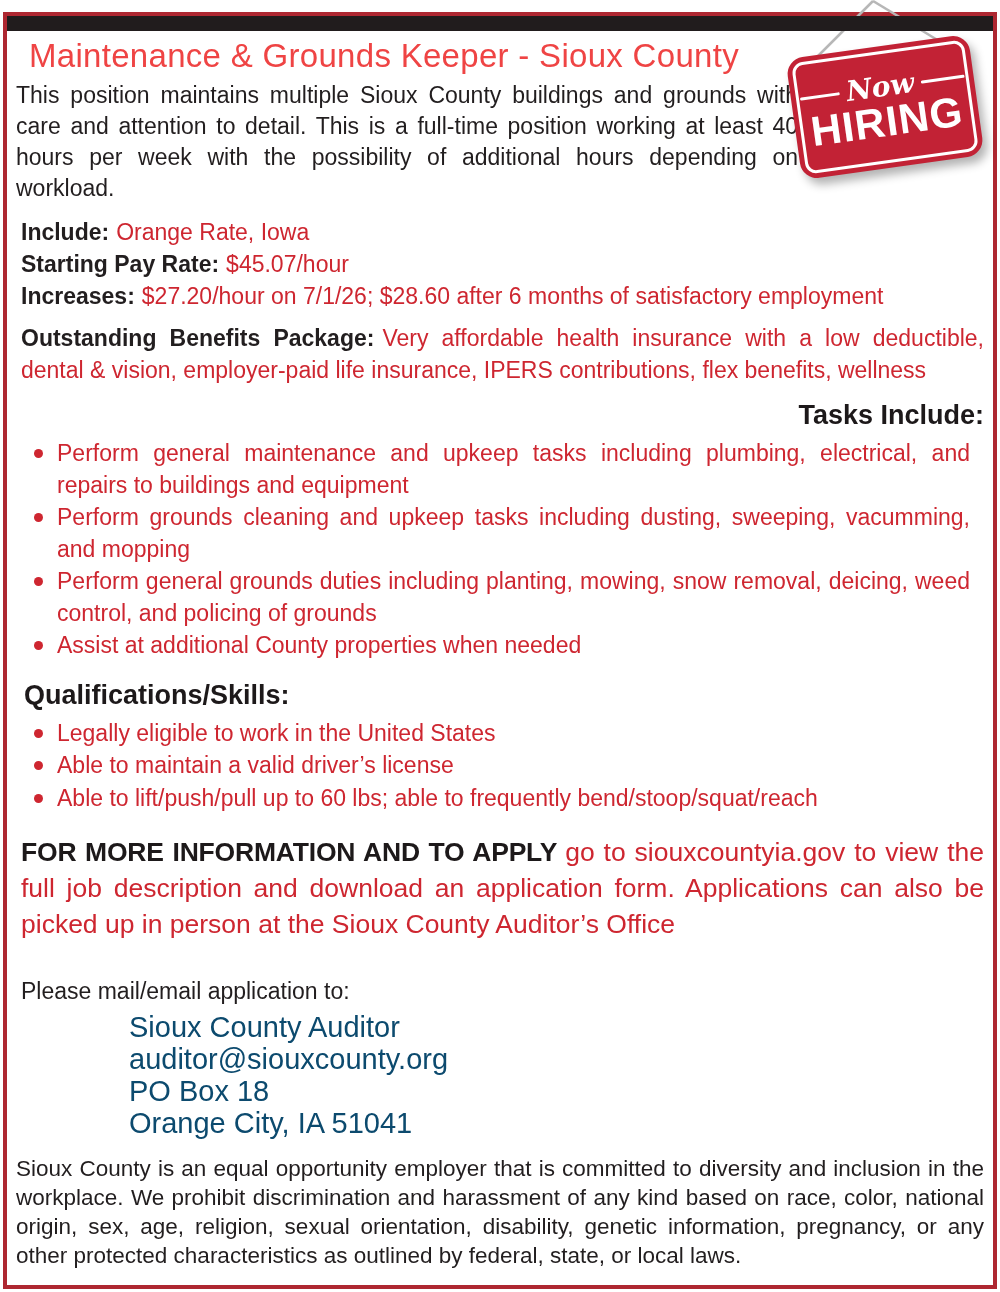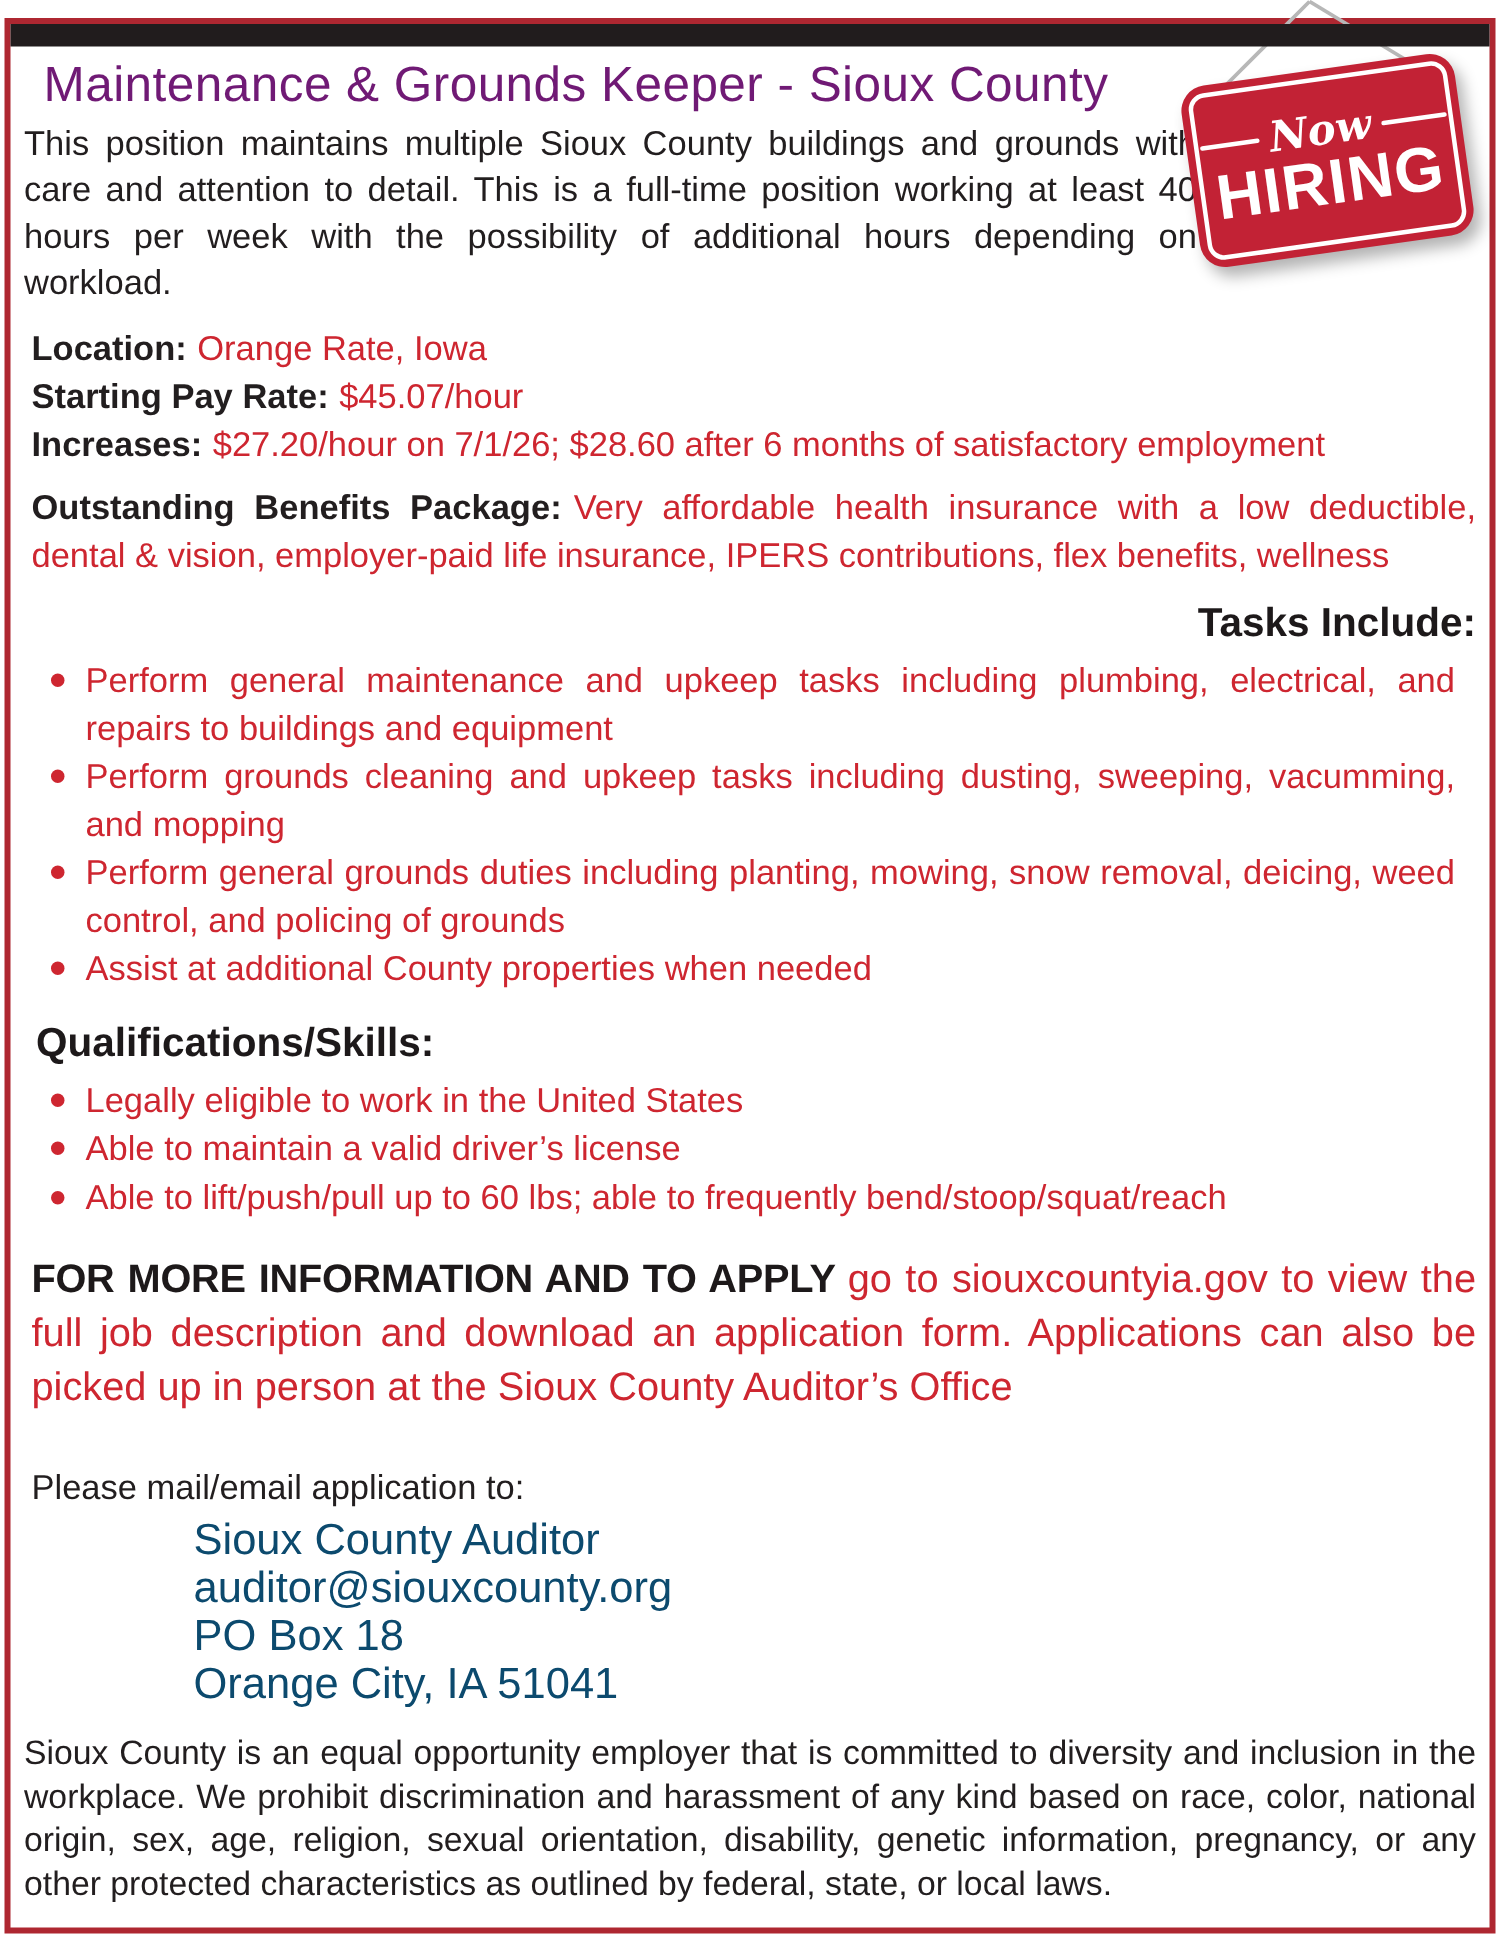--- a/index.html
+++ b/index.html
@@ -34,21 +34,21 @@
   .dash { height:3px; background:#fff; border-radius:2px; }
   .dash-l { width:40px; } .dash-r { width:44px; }
   .now-text { font-family:"DejaVu Serif", serif; font-style:italic; font-weight:bold; font-size:28px; line-height:28px; }
   .hiring-text { font-weight:bold; font-size:42px; line-height:42px; letter-spacing:1px; margin-top:0px; }
 
   
   .content {
     position:absolute; top:31px; left:7px; right:7px; bottom:7px;
     padding:5px 9px 0 9px; z-index:1; color:#221e1f;
   }
-  .title { color:#701a75; font-size:33px; font-weight:normal; line-height:40px; padding-left:13px; margin-bottom:4px; letter-spacing:0.3px; }
+  .title { color:#ef4444; font-size:33px; font-weight:normal; line-height:40px; padding-left:13px; margin-bottom:4px; letter-spacing:0.3px; }
   .intro { width:782px; text-align:justify; font-size:23px; line-height:31px; color:#221e1f; margin-bottom:12px; }
 
   .details { padding-left:5px; margin-bottom:10px; }
   .kv { font-size:23px; line-height:32px; }
   .kv .label { font-weight:bold; color:#221e1f; }
   .kv .value { color:#ce2630; margin-left:7px; }
 
   .benefits { padding-left:5px; text-align:justify; font-size:23px; line-height:32px; margin-bottom:12px; }
   .benefits .label { font-weight:bold; color:#221e1f; }
   .benefits .value { color:#ce2630; margin-left:8px; }
@@ -101,21 +101,21 @@
   </div>
 
   <div class="content">
 
     <h1 class="title">Maintenance &amp; Grounds Keeper - Sioux County</h1>
 
     <p class="intro">This position maintains multiple Sioux County buildings and grounds with care and attention to detail.  This is a full-time position working at least 40 hours per week with the possibility of additional hours depending on workload.</p>
 
     <div class="details">
       <p class="kv">
-        <span class="label">Location:</span><span class="value">Orange Rate, Iowa</span>
+        <span class="label">Include:</span><span class="value">Orange Rate, Iowa</span>
       </p>
       <p class="kv">
         <span class="label">Starting Pay Rate:</span><span class="value">$45.07/hour</span>
       </p>
       <p class="kv">
         <span class="label">Increases:</span><span class="value">$27.20/hour on 7/1/26; $28.60 after 6 months of satisfactory employment</span>
       </p>
     </div>
 
     <p class="benefits">

